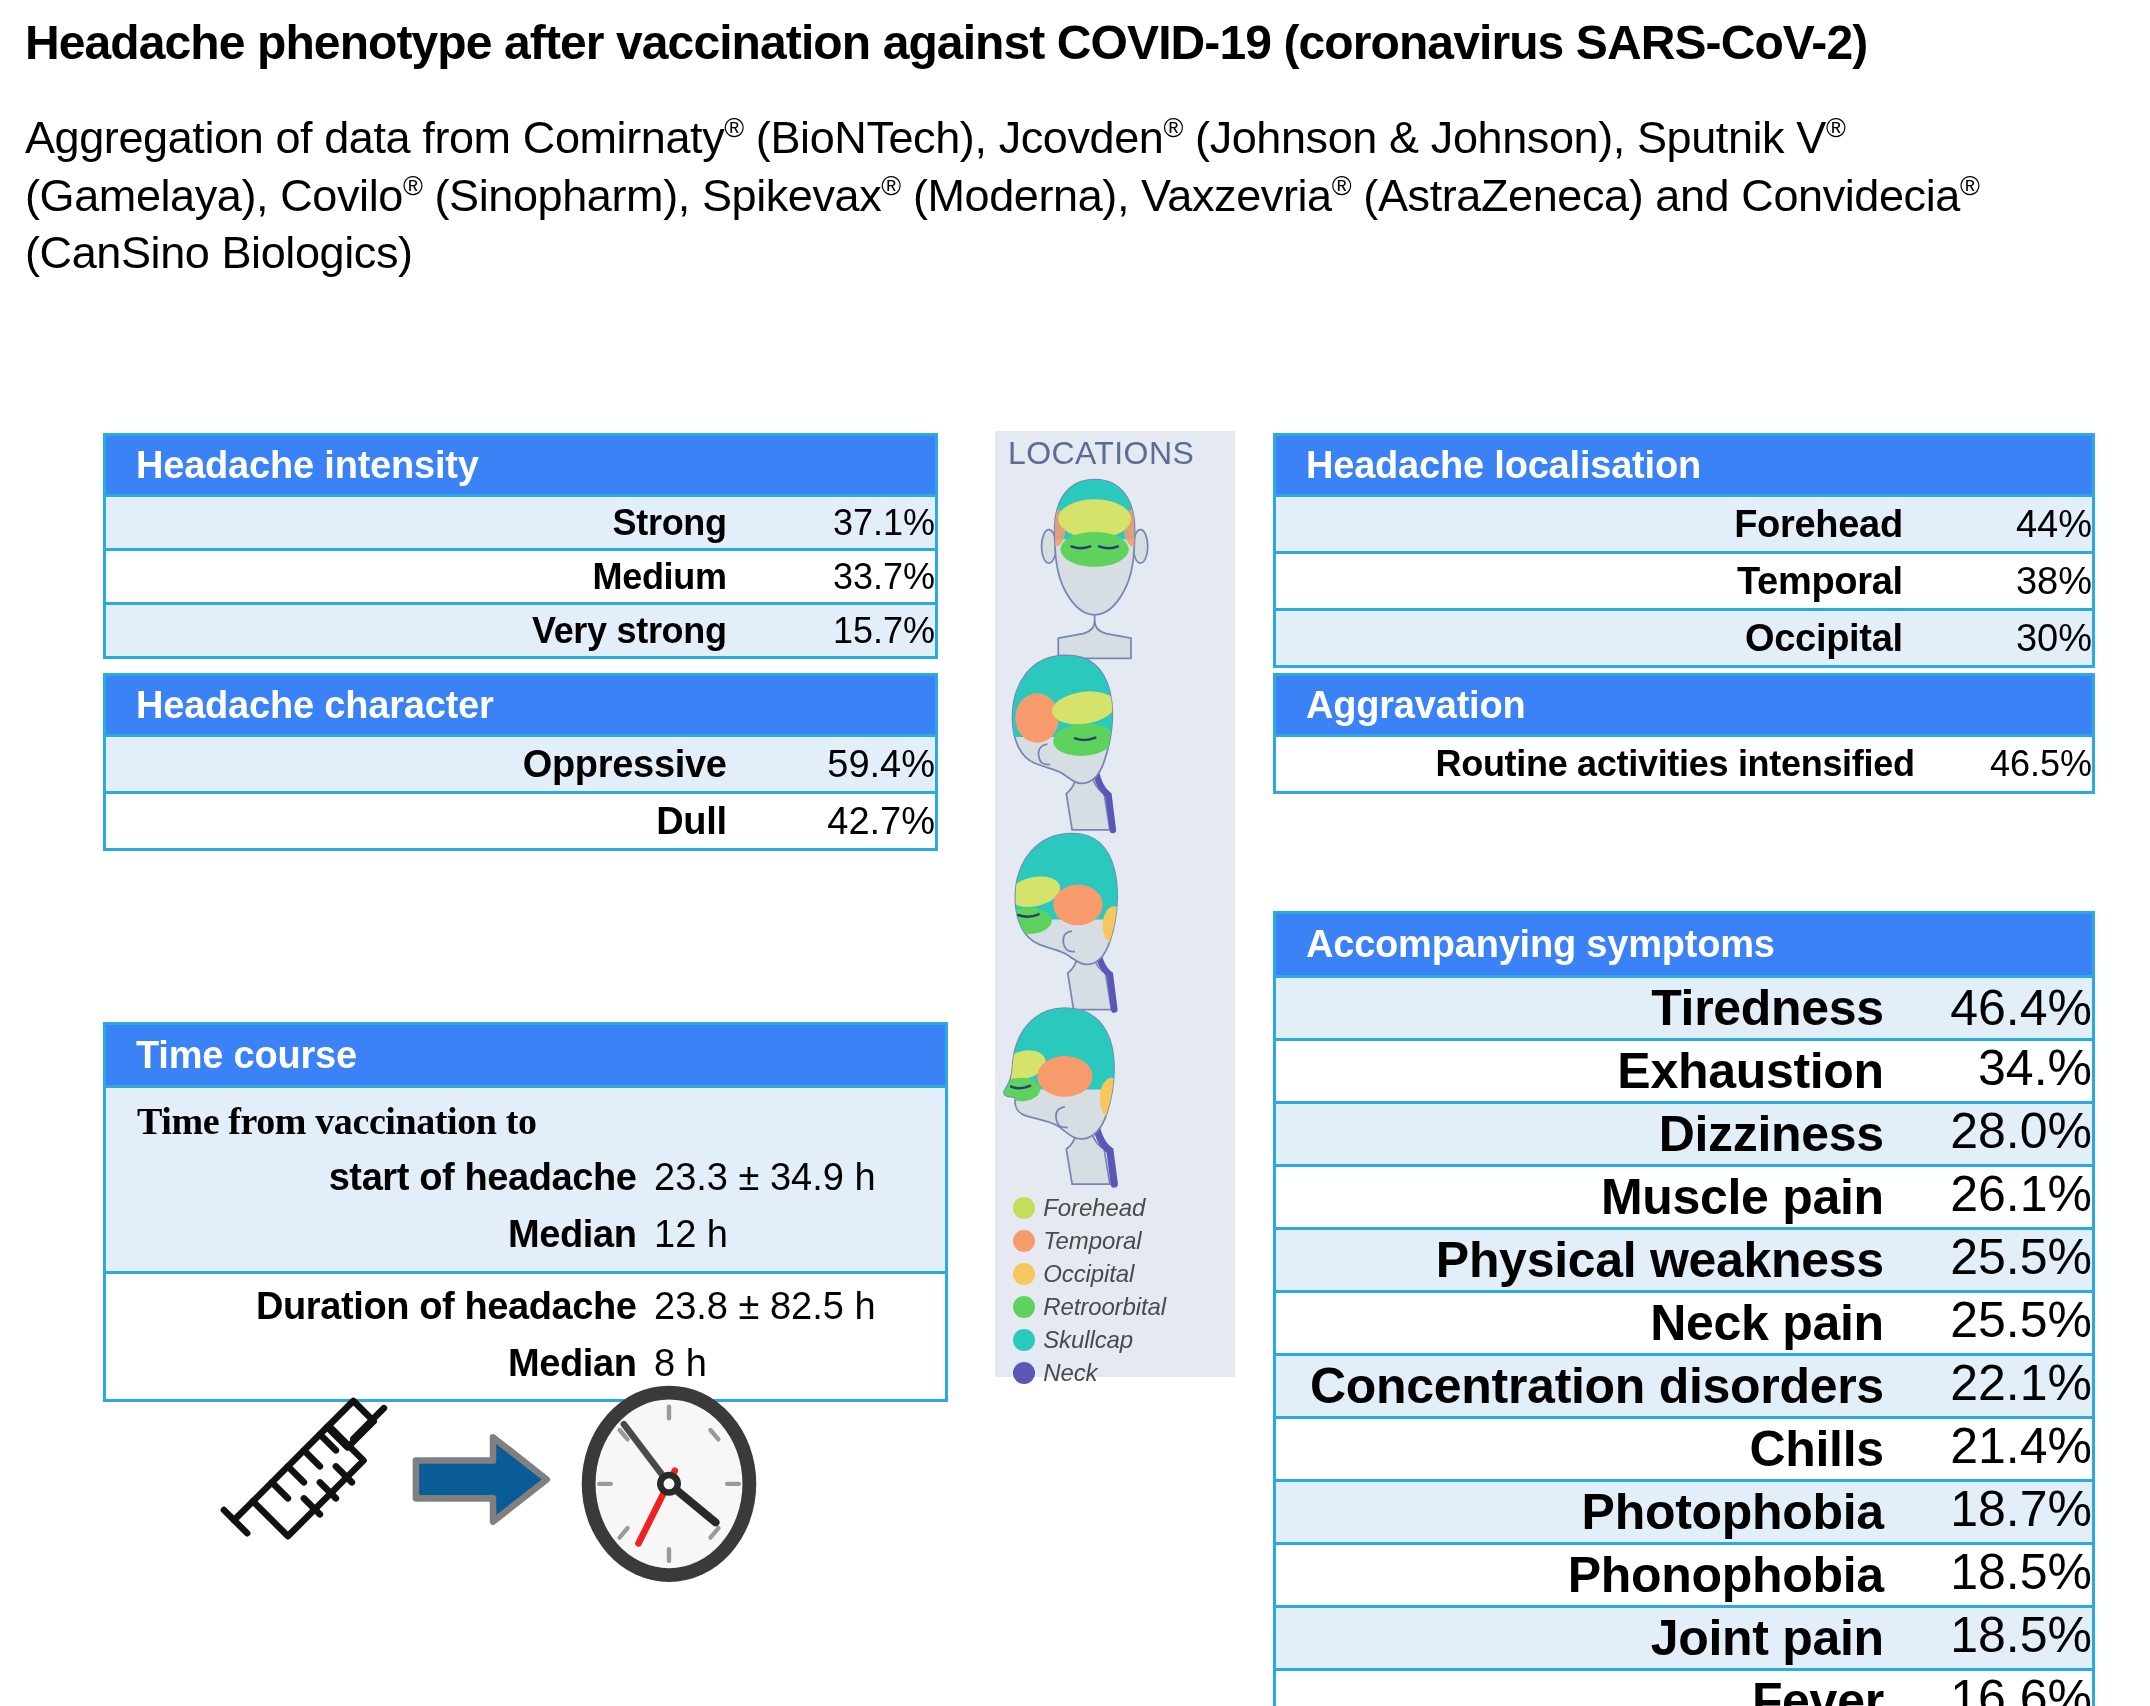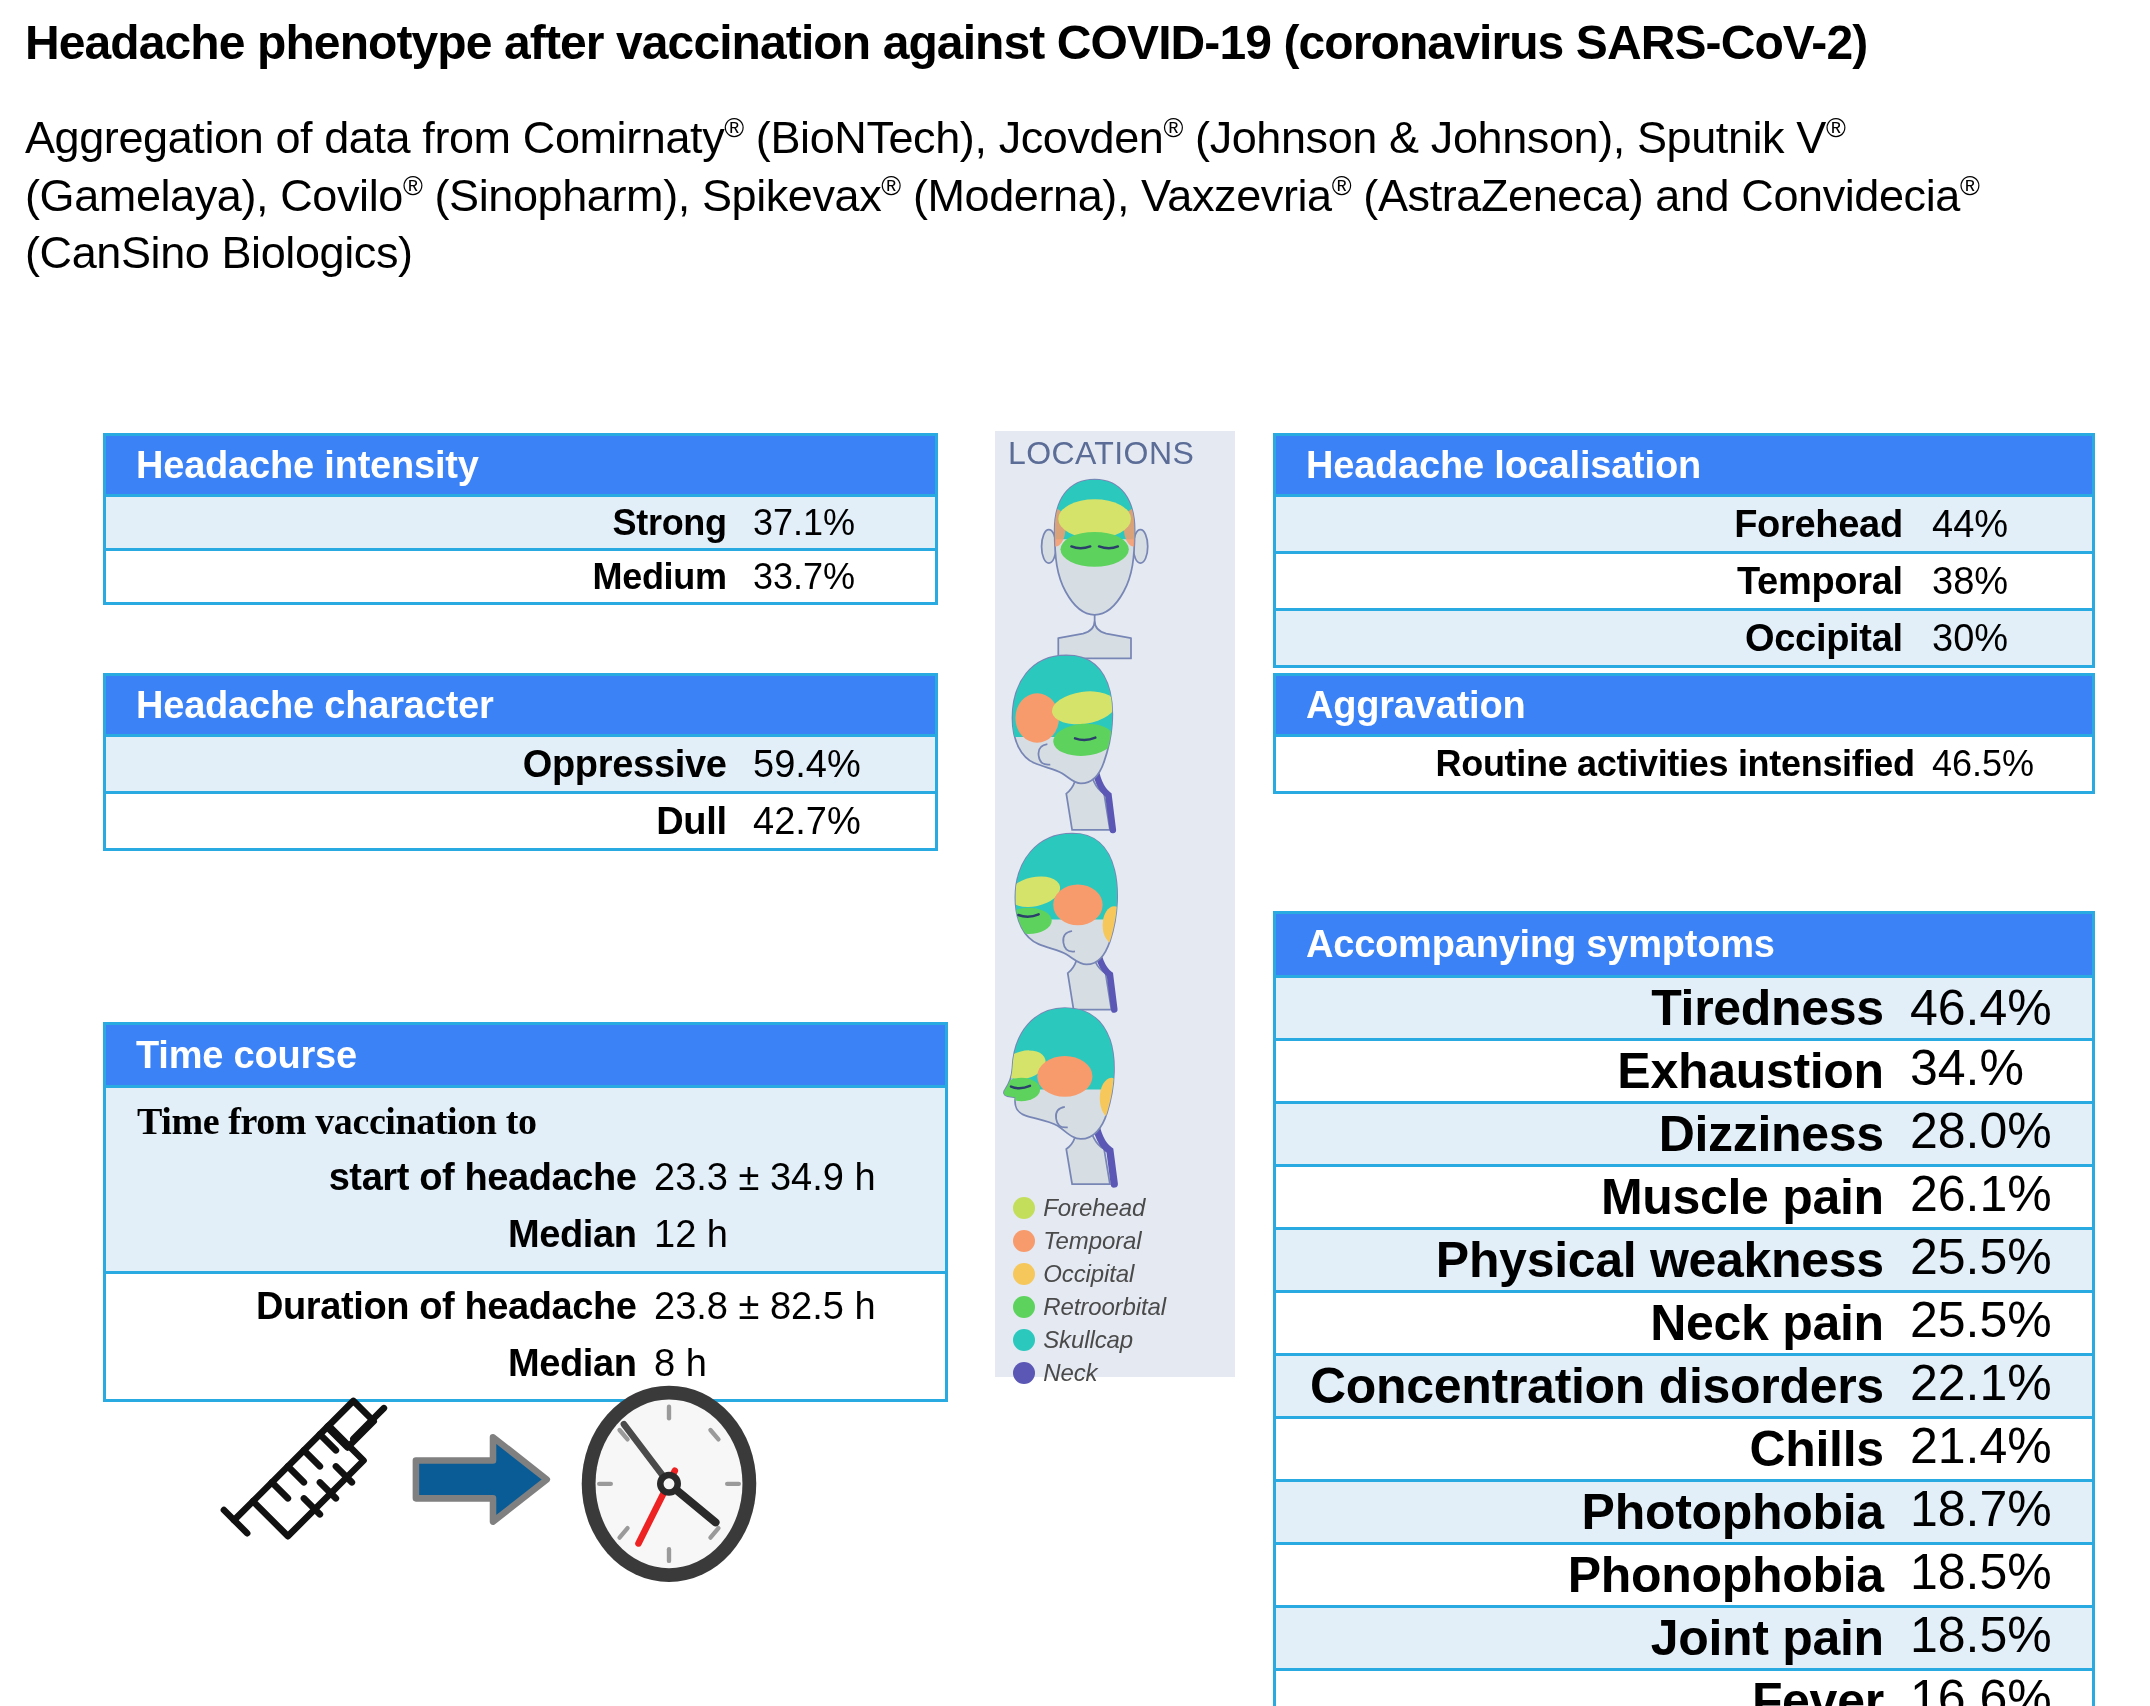--- a/index.html
+++ b/index.html
@@ -68,21 +68,21 @@
   .row .label {
     flex: 1 1 auto;
     text-align: right;
     font-weight: bold;
     padding-right: 19px;
     letter-spacing: -0.3px;
     white-space: nowrap;
   }
   .row .value {
     flex: 0 0 auto;
-    text-align: left;
+    text-align: right;
     font-weight: normal;
     white-space: nowrap;
   }
 
   
   #tbl-intensity { left: 103px; top: 433px; width: 835px; }
   #tbl-intensity .card-header { height: 58px; font-size: 38px; }
   #tbl-intensity .row { height: 54px; font-size: 36px; }
   #tbl-intensity .row .value { width: 182px; padding-left: 7.3px; }
 
@@ -225,20 +225,24 @@
 
 <div class="card" id="tbl-intensity">
   <div class="card-header">Headache intensity</div>
   <div class="row alt">
     <span class="label">Strong</span>
     <span class="value">37.1%</span>
   </div>
   <div class="row">
     <span class="label">Medium</span>
     <span class="value">33.7%</span>
+  </div>
+  <div class="row alt">
+    <span class="label">Very strong</span>
+    <span class="value">15.7%</span>
   </div>
 </div>
 
 <div class="card" id="tbl-character">
   <div class="card-header">Headache character</div>
   <div class="row alt">
     <span class="label">Oppressive</span>
     <span class="value">59.4%</span>
   </div>
   <div class="row">

